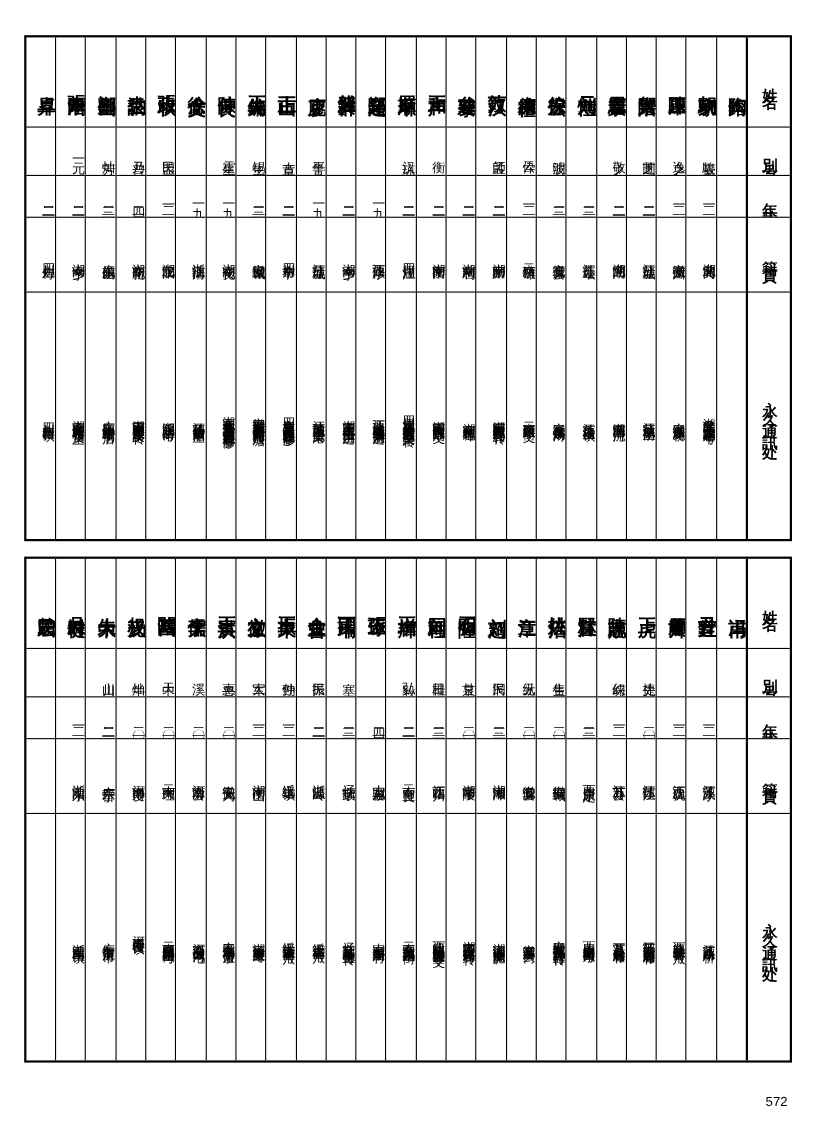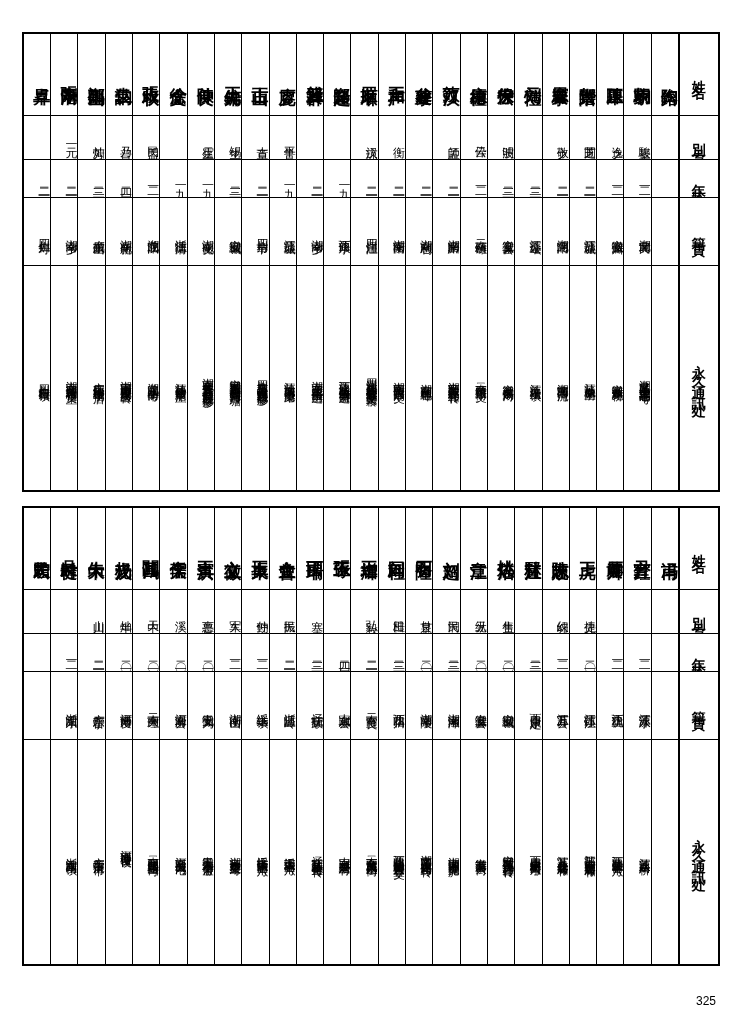--- a/index.html
+++ b/index.html
@@ -451,15 +451,15 @@
       </div>
       <div class="col">
         <div class="cell r-name">賴宏民</div>
         <div class="cell r-alias"></div>
         <div class="cell r-age"></div>
         <div class="cell r-origin"></div>
         <div class="cell r-addr"></div>
       </div>
     </div>
 
-  <div class="page-number">325</div>
+  <div class="page-number">572</div>
 
 </div>
 
 </body></html>

